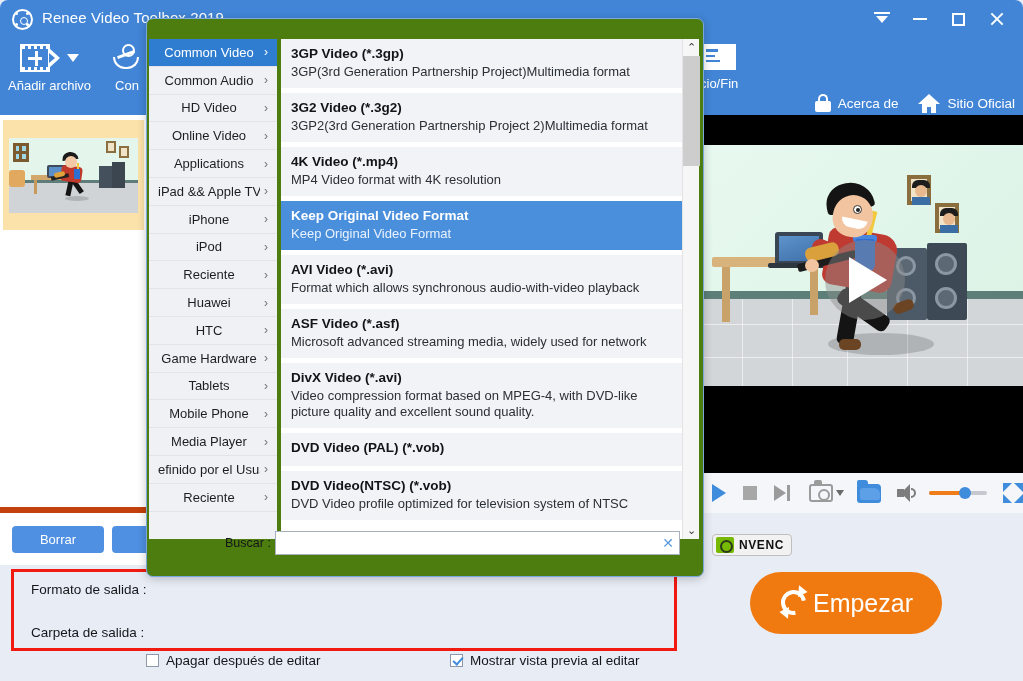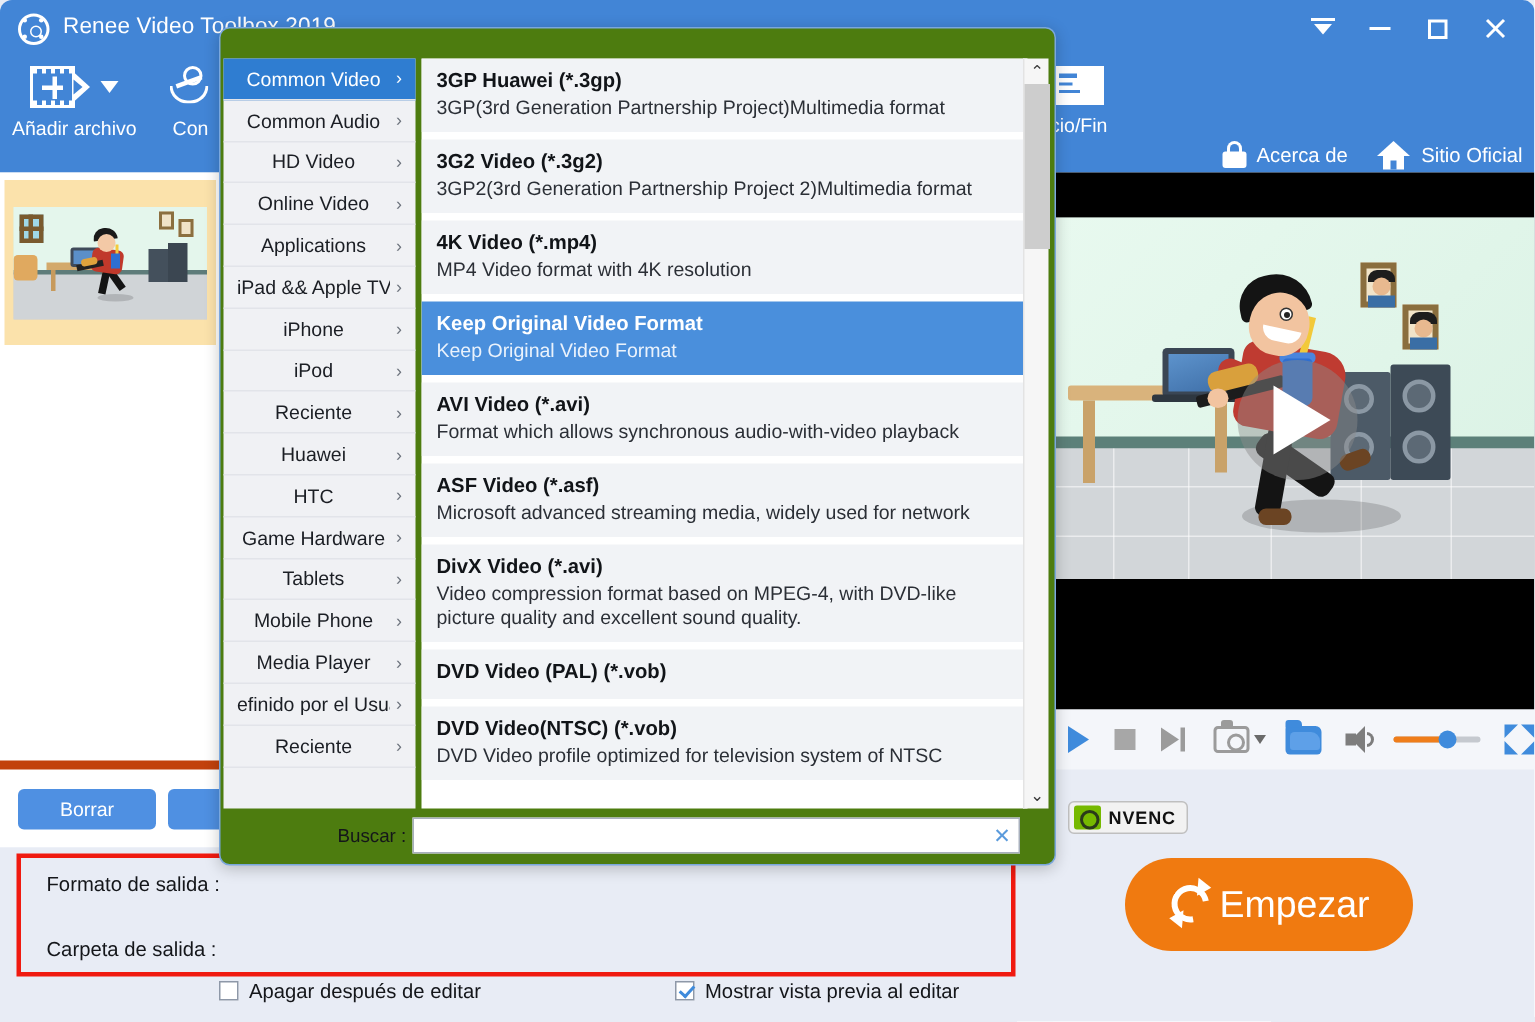--- a/index.html
+++ b/index.html
@@ -391,21 +391,21 @@
   .fmt.selected .fdesc { color:#eaf2fc; }
 
   .dd-scroll {
     position:absolute; right:4px; top:20px; width:17px; height:500px;
     background:#f6f6f6; border-left:1px solid #e3e3e3;
   }
   .sc-arrow { width:17px; height:17px; display:flex; align-items:center; justify-content:center; color:#3a3a3a; font-size:11px;}
   .sc-thumb { position:absolute; left:0; top:17px; width:17px; height:110px; background:#cdcdcd;}
 
   .dd-search {
-    position:absolute; left:0; bottom:0; width:556px; height:38px;
+    position:absolute; left:0; bottom:14px; width:556px; height:38px;
     display:flex; align-items:center;
   }
   .dd-search .slabel { position:absolute; left:78px; font-size:12.5px; color:#14161a;}
   .dd-search .sfield {
     position:absolute; left:128px; width:405px; height:24px;
     background:#fff; border:1px solid #a8b0bd; display:flex; align-items:center;
   }
   .dd-search input {
     flex:1; border:none; outline:none; height:22px; padding:0 6px;
     font-size:13px; font-family:"Liberation Sans",sans-serif; background:transparent;
@@ -742,21 +742,21 @@
           <span class="chev">›</span>
         </div>
         <div class="cat">
           <span class="cname">Reciente</span>
           <span class="chev">›</span>
         </div>
       </div>
 
     <div class="dd-list" id="fmt-list">
         <div class="fmt">
-          <div class="ftitle">3GP Huawei (*.3gp)</div>
+          <div class="ftitle">3GP Video (*.3gp)</div>
           <div class="fdesc">3GP(3rd Generation Partnership Project)Multimedia format</div>
         </div>
         <div class="fmt">
           <div class="ftitle">3G2 Video (*.3g2)</div>
           <div class="fdesc">3GP2(3rd Generation Partnership Project 2)Multimedia format</div>
         </div>
         <div class="fmt">
           <div class="ftitle">4K Video (*.mp4)</div>
           <div class="fdesc">MP4 Video format with 4K resolution</div>
         </div>

